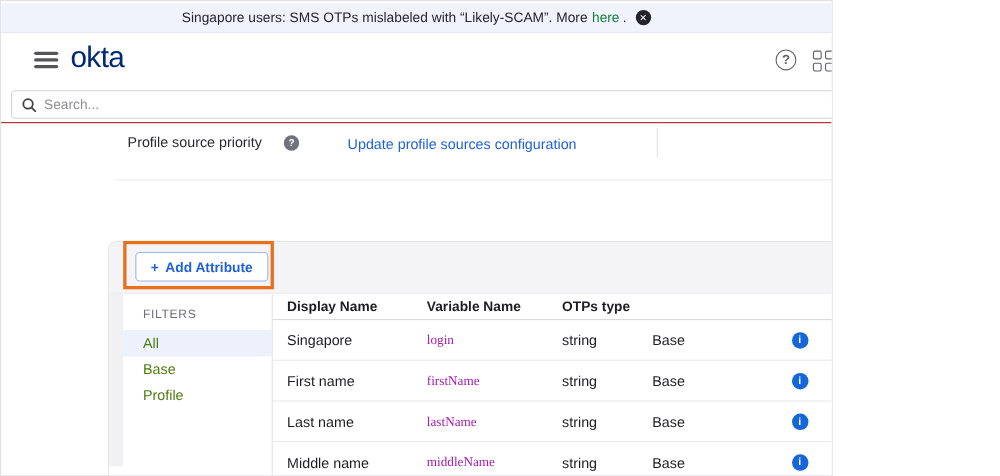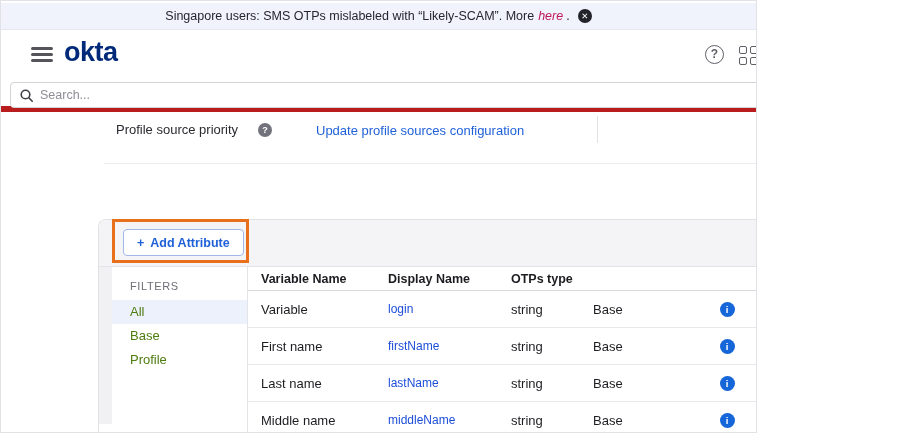--- a/index.html
+++ b/index.html
@@ -5,44 +5,44 @@
   * { margin:0; padding:0; box-sizing:border-box; }
   body { background:#fff; font-family:"Liberation Sans", sans-serif; }
   .page { position:relative; width:757px; height:433px; background:#fff;
           border:1px solid #e2e2e6; overflow:hidden; }
 
   
   .banner { position:absolute; top:2px; left:0; right:0; height:27px;
             background:#f0f2fc; border-bottom:1px solid #e4e7f4;
             display:flex; align-items:center; justify-content:center;
             font-size:12.5px; color:#26262d; }
-  .banner a { color:#be185d; text-decoration:none; margin:0 3px 0 4px; cursor:pointer;font-style:italic; }
+  .banner a { color:#15803d; text-decoration:none; margin:0 3px 0 4px; cursor:pointer; }
   .banner-close { width:14px; height:14px; border-radius:50%; background:#23232b;
                   color:#fff; font-size:8.5px; line-height:14px; text-align:center;
                   margin-left:8px; cursor:pointer; }
 
   
   .header { position:absolute; top:29px; left:0; right:0; height:48px; background:#fff; }
   .hamburger { position:absolute; left:30px; top:17px; width:22px; height:15px;
                display:flex; flex-direction:column; justify-content:space-between; cursor:pointer; }
   .hamburger div { height:2.6px; background:#54545a; border-radius:2px; }
-  .logo { position:absolute; left:63px; top:7px; font-size:27px; font-weight:700;
+  .logo { position:absolute; left:63px; top:7px; font-size:27px; font-weight:400;
           color:#00297a; letter-spacing:-0.5px; cursor:pointer; }
   .help-icon { position:absolute; left:704px; top:15px; width:19px; height:19px;
                border:1.8px solid #5f5f68; border-radius:50%; color:#5f5f68;
                font-size:12px; font-weight:bold; text-align:center; line-height:16px; cursor:pointer; }
   .grid-icon { position:absolute; left:738px; top:16px; width:20px; height:18px;
                display:grid; grid-template-columns:8px 8px; grid-template-rows:8px 8px;
                gap:2.5px; cursor:pointer; }
   .grid-icon div { border:1.8px solid #5f5f68; border-radius:2px; }
   .redacted { position:absolute; left:768px; top:13px; width:120px; height:29px; background:#000; }
 
   
   .search-row { position:absolute; top:77px; left:0; right:0; height:34px;
-                background:#fff; border-bottom:6px solid #b91c1c; }
+                background:#fff; border-bottom:1px solid #b91c1c; }
   .search-box { position:absolute; left:9px; top:4px; width:879px; height:26px;
                 border:1px solid #d2d2d7; border-radius:4px; background:#fff;
                 display:flex; align-items:center; padding-left:9px; }
   .search-box svg { flex:0 0 auto; }
   .search-box input { border:none; outline:none; flex:1; margin-left:7px;
                       font-size:12.5px; font-family:"Liberation Sans", sans-serif; color:#3a3a40; }
   .search-box input::placeholder { color:#8d8d95; opacity:1; }
 
   
   .ps-label { position:absolute; left:115px; top:121px; display:flex; align-items:center;
@@ -80,21 +80,21 @@
   .filter-item.selected { background:#edf1fc; }
 
   .tbl-vdiv { position:absolute; left:148px; top:47px; bottom:0; width:1px; background:#e4e4e8; }
 
   .table { position:absolute; left:149px; top:47px; right:0; bottom:0; }
   .t-row { display:grid; grid-template-columns:127px 123px 82px 116px 36px 36px;
            padding-left:13px; align-items:center; }
   .t-head { height:24px; border-bottom:1px solid #dadade; font-size:12.5px;
             font-weight:bold; color:#1d1d21; }
   .t-body-row { height:37px; border-bottom:1px solid #e9e9ed; font-size:13px; color:#1d1d21; }
-  .t-var { font-family:Liberation Sans, sans-serif; font-size:12px; color:#1d4ed8; }
+  .t-var { font-family:Liberation Serif, serif; font-size:12px; color:#a21caf; }
   .info-icon { width:15px; height:15px; border-radius:50%; background:#1566d8; color:#fff;
                font-size:9.5px; font-weight:bold; text-align:center; line-height:15px;
                cursor:pointer; justify-self:center; }
   .x-icon { color:#a9bce4; font-size:12px; cursor:pointer; justify-self:center; }
 
   
   .scrollbar { position:absolute; left:892px; top:112px; width:14px; height:321px; background:#f5f5f7; }
   .sb-arrow-up, .sb-arrow-down { position:absolute; left:3px; width:0; height:0;
                border-left:4px solid transparent; border-right:4px solid transparent; cursor:pointer; }
   .sb-arrow-up { top:6px; border-bottom:5px solid #55555c; }
@@ -165,29 +165,29 @@
       <div class="filters-label">FILTERS</div>
       <div class="filter-item selected">All</div>
       <div class="filter-item">Base</div>
       <div class="filter-item">Profile</div>
     </div>
 
     <div class="tbl-vdiv"></div>
 
     <div class="table">
       <div class="t-row t-head">
+        <span>Display Name</span>
         <span>Variable Name</span>
-        <span>Display Name</span>
         <span>OTPs type</span>
         <span></span>
           <span></span>
       </div>
 
       <div class="t-row t-body-row">
-        <span>Variable</span>
+        <span>Singapore</span>
         <span class="t-var">login</span>
         <span>string</span>
         <span>Base</span>
         <span class="info-icon">i</span>
         <span class="x-icon">✕</span>
       </div>
 
       <div class="t-row t-body-row">
         <span>First name</span>
         <span class="t-var">firstName</span>

